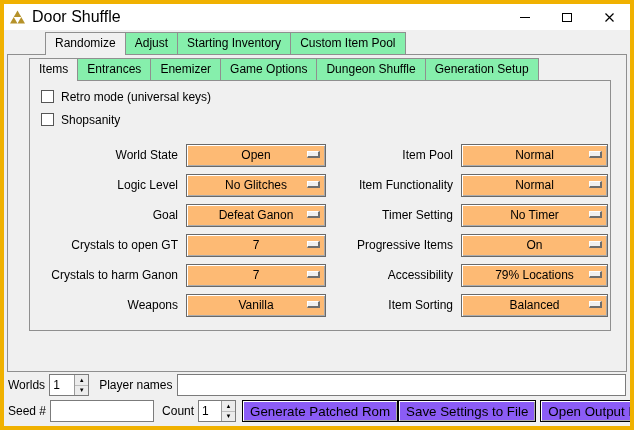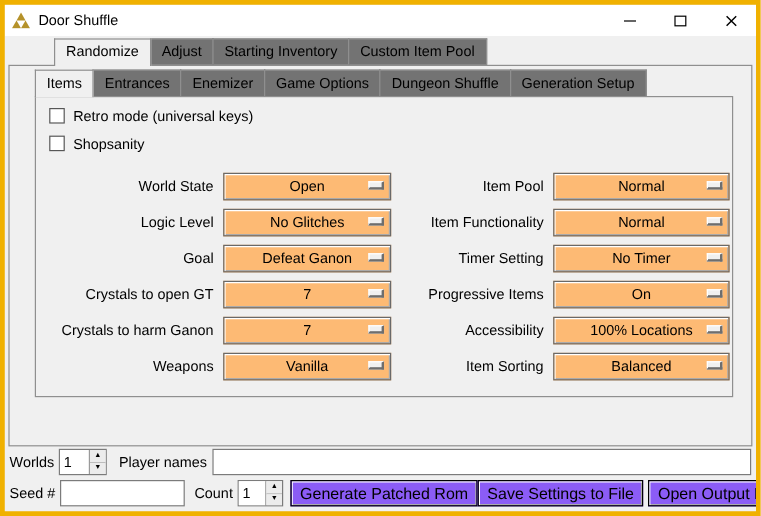--- a/index.html
+++ b/index.html
@@ -18,37 +18,37 @@
     overflow: hidden;
   }
   
   .titlebar {
     height: 26px;
     background: #ffffff;
     display: flex;
     align-items: center;
   }
   .app-icon { margin-left: 6px; display: flex; align-items: center; }
-  .title-text { margin-left: 7px; font-size: 12px; }
+  .title-text { margin-left: 7px; font-size: 16px; }
   .tb-spacer { flex: 1; }
   .ctrl {
     width: 42px; height: 26px;
     display: flex; align-items: center; justify-content: center;
     cursor: default;
   }
   .min-glyph { width: 10px; height: 1px; background: #000; }
   .max-glyph { width: 10px; height: 9px; border: 1px solid #000; }
   
   .content { position: relative; height: 396px; background: #f0f0f0; }
   .tabs { position: absolute; display: flex; z-index: 2; align-items: flex-start; }
   .main-tabs { left: 3px; top: 2px; padding-left: 38px; }
   .tab {
     border: 1px solid #8f8f8f;
     border-bottom: none;
-    background: #737373;
+    background: #86efac;
     padding: 3px 9px 2px 9px;
     height: 22px;
     white-space: nowrap;
   }
   .tab + .tab { margin-left: -1px; }
   .tab.selected { background: #f0f0f0; height: 23px; position: relative; z-index: 3; }
   .pane {
     position: absolute;
     border: 1px solid #8f8f8f;
     background: #f0f0f0;
@@ -254,21 +254,21 @@
             </div>
 
             <div class="dd-row">
               <span class="dd-lbl l">Crystals to harm Ganon</span>
               <div class="dd-btn l">
                 <span>7</span>
                 <span class="dd-ind"></span>
               </div>
               <span class="dd-lbl r">Accessibility</span>
               <div class="dd-btn r">
-                <span>100% Locations</span>
+                <span>79% Locations</span>
                 <span class="dd-ind"></span>
               </div>
             </div>
 
             <div class="dd-row">
               <span class="dd-lbl l">Weapons</span>
               <div class="dd-btn l">
                 <span>Vanilla</span>
                 <span class="dd-ind"></span>
               </div>

